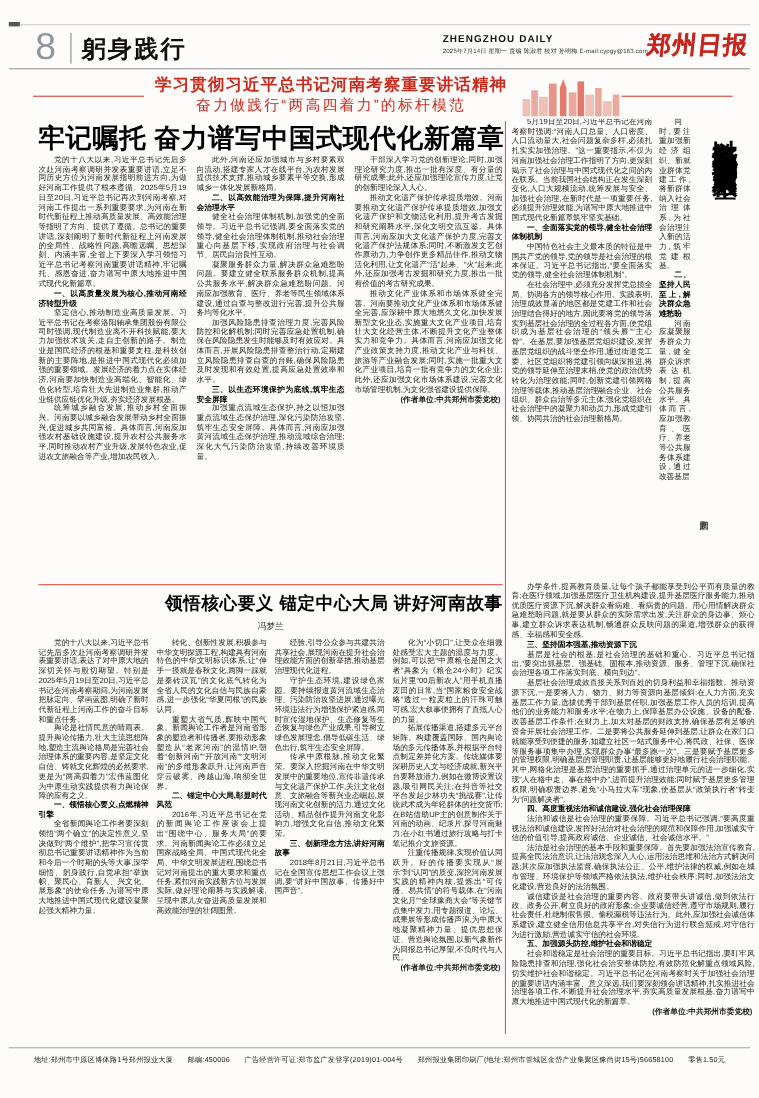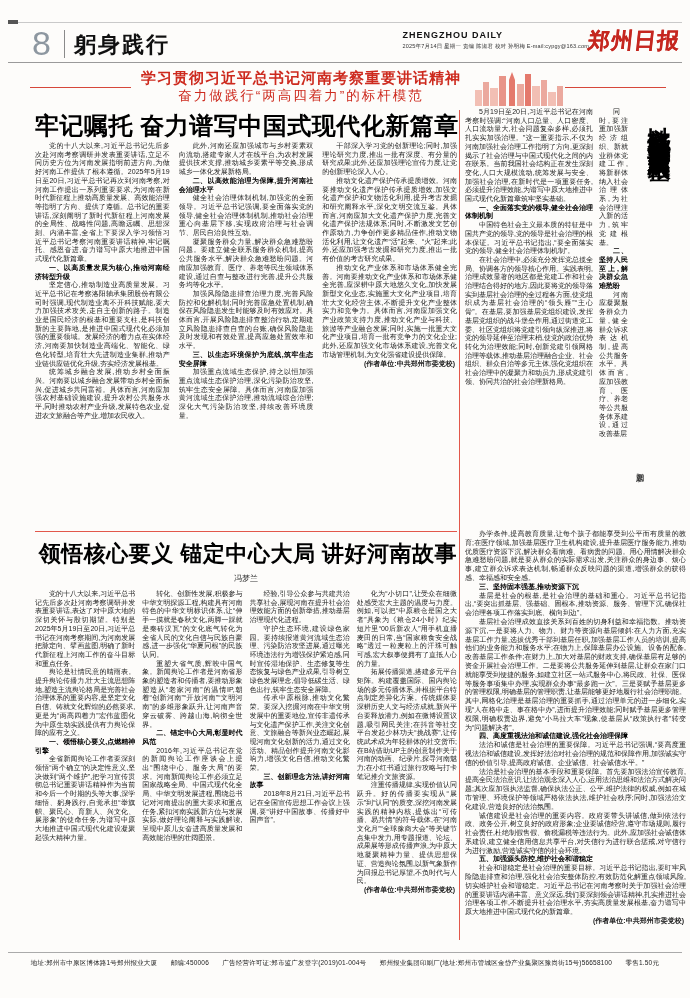--- a/index.html
+++ b/index.html
@@ -28,21 +28,21 @@
   .banner-text .l2 { font-size:13.5px; font-weight:400; color:#cd2a1e; letter-spacing:2px; }
   .skyline { width:92px; height:38px; margin-left:2px; flex:0 0 auto; }
 
   
   .left-block { position:absolute; left:35px; top:110px; width:422px; height:832px; }
   .right-block { position:absolute; left:465px; top:108px; width:221px; height:834px; }
   .v-red-divider { position:absolute; left:459px; top:110px; height:830px; border-left:1px solid #e2574b; }
 
   .a-title { text-align:right; font-weight:900; color:#000; white-space:nowrap; font-family:"Liberation Sans","DejaVu Sans",sans-serif; }
   #a1-title { font-size:24px; letter-spacing:.5px; }
-  #a2-title { font-size:22px; letter-spacing:.5px; }
+  #a2-title { font-size:16px; letter-spacing:.5px; }
   .byline { text-align:center; font-size:8px; color:#333; margin:4px 0 6px; }
 
   .cols { display:flex; gap:9px; text-align:justify; }
   .col { flex:1; overflow:hidden; font-size:7px; line-height:8.7px; color:#222; }
   #a1-cols { height:382px; }
   #a2-cols { height:326px; gap:7px; }
 
   .red-hr { border-top:1px solid #e2574b; margin:7px 0 7px; }
 
   .blk-p { text-indent:2em; }

